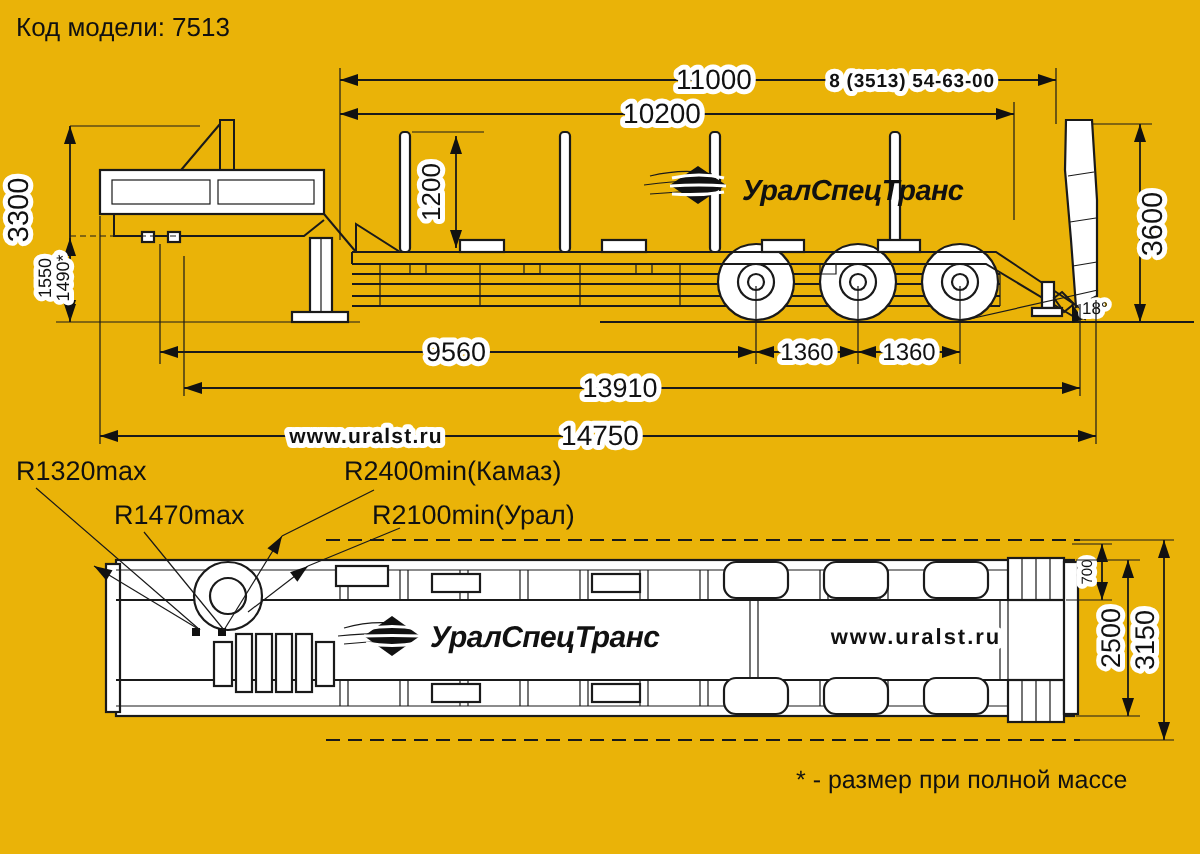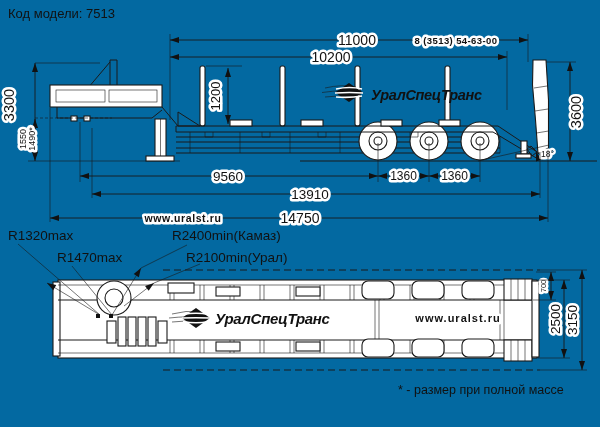--- a/index.html
+++ b/index.html
@@ -1,16 +1,16 @@
 <!DOCTYPE html>
 <html><head>
 <meta charset="utf-8">
 <style>
   html,body{margin:0;padding:0;background:#fff;}
-  .page{position:relative;width:600px;height:427px;background:#0369a1;overflow:hidden;}
+  .page{position:relative;width:600px;height:427px;background:#eab308;overflow:hidden;}
   svg text{font-family:"Liberation Sans","DejaVu Sans",sans-serif;fill:#111;}
   .hl{paint-order:stroke;stroke:#fff;stroke-width:5px;stroke-linejoin:round;}
   .ln{stroke:#1a1a1a;stroke-width:1;fill:none;}
   .tn{stroke:#1a1a1a;stroke-width:.6;fill:none;}
   .dim{stroke:#1a1a1a;stroke-width:.9;fill:none;}
   .fw{fill:#fff;stroke:#1a1a1a;stroke-width:1.1;}
 </style>
 </head>
 <body>
 

